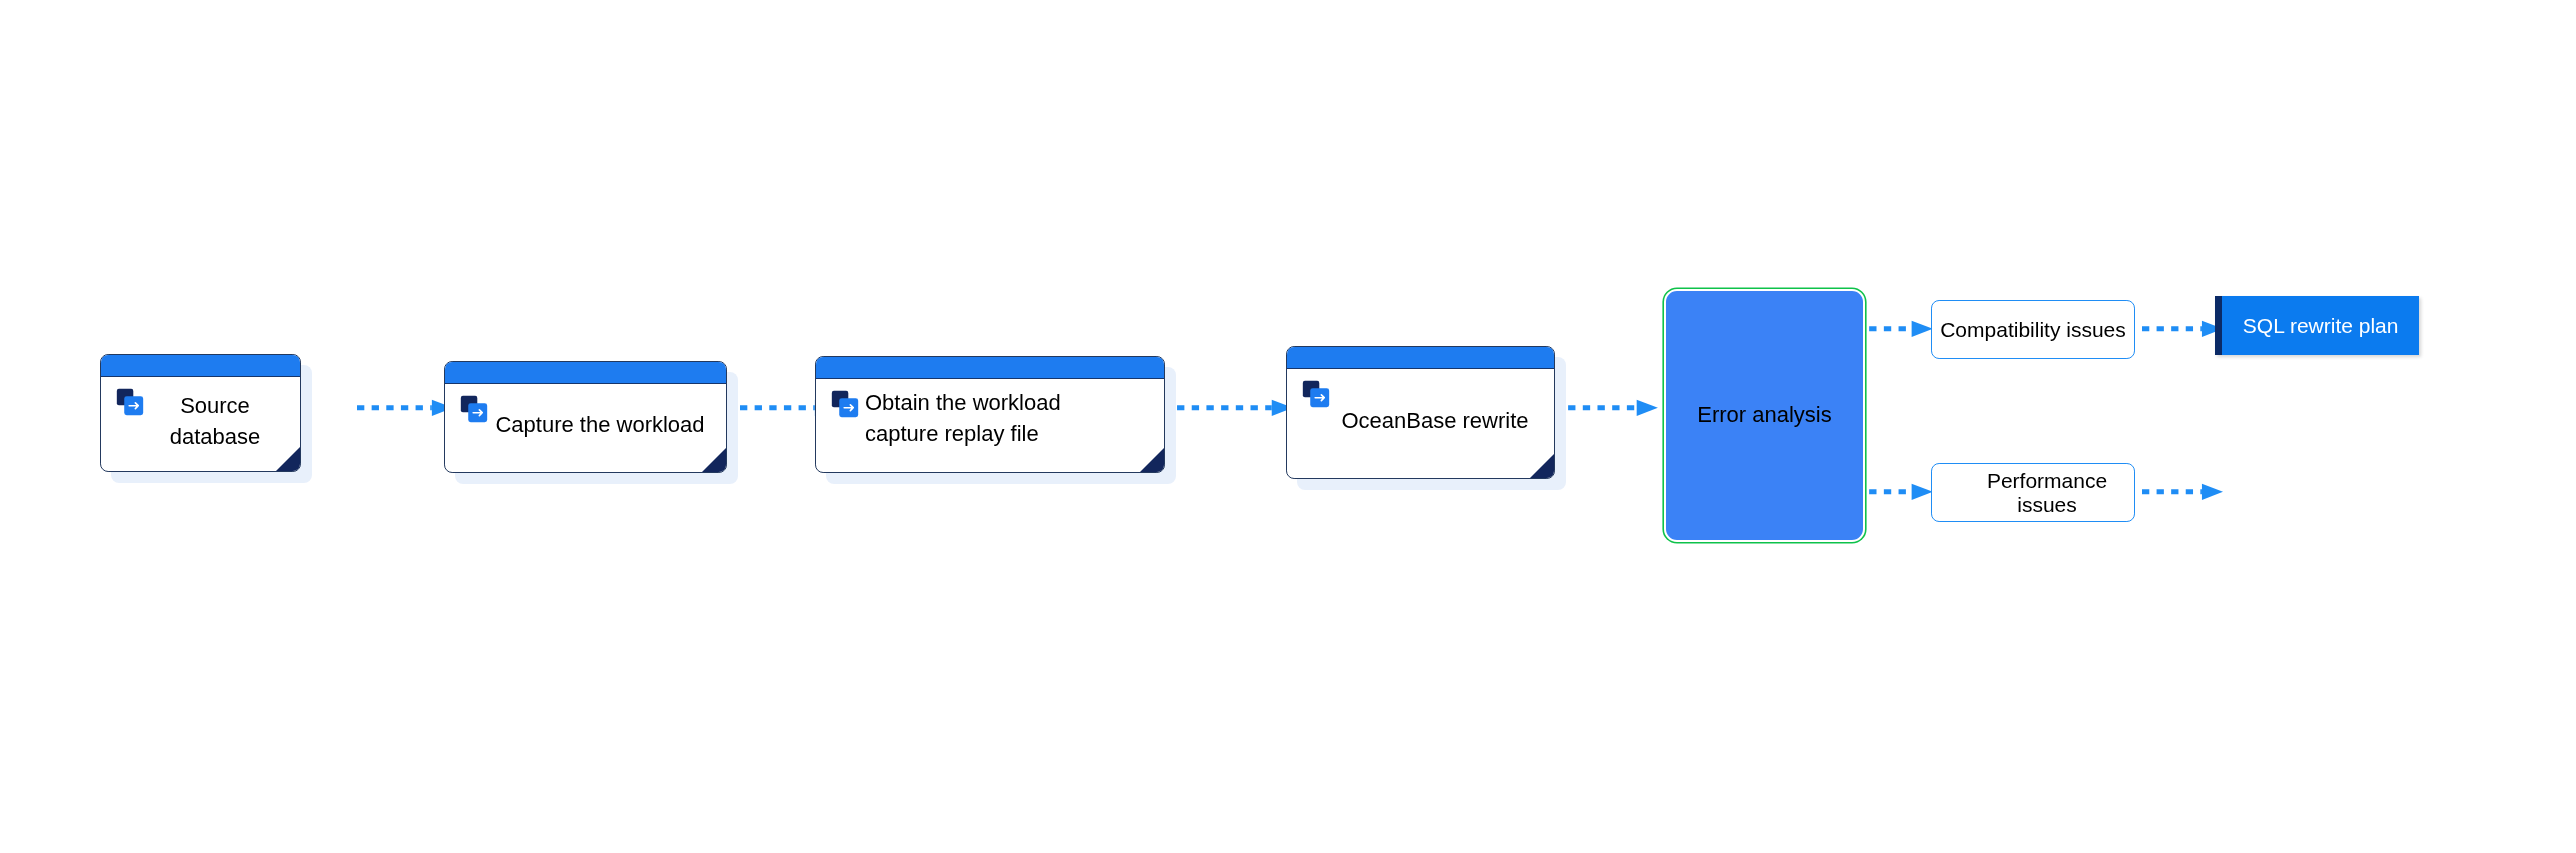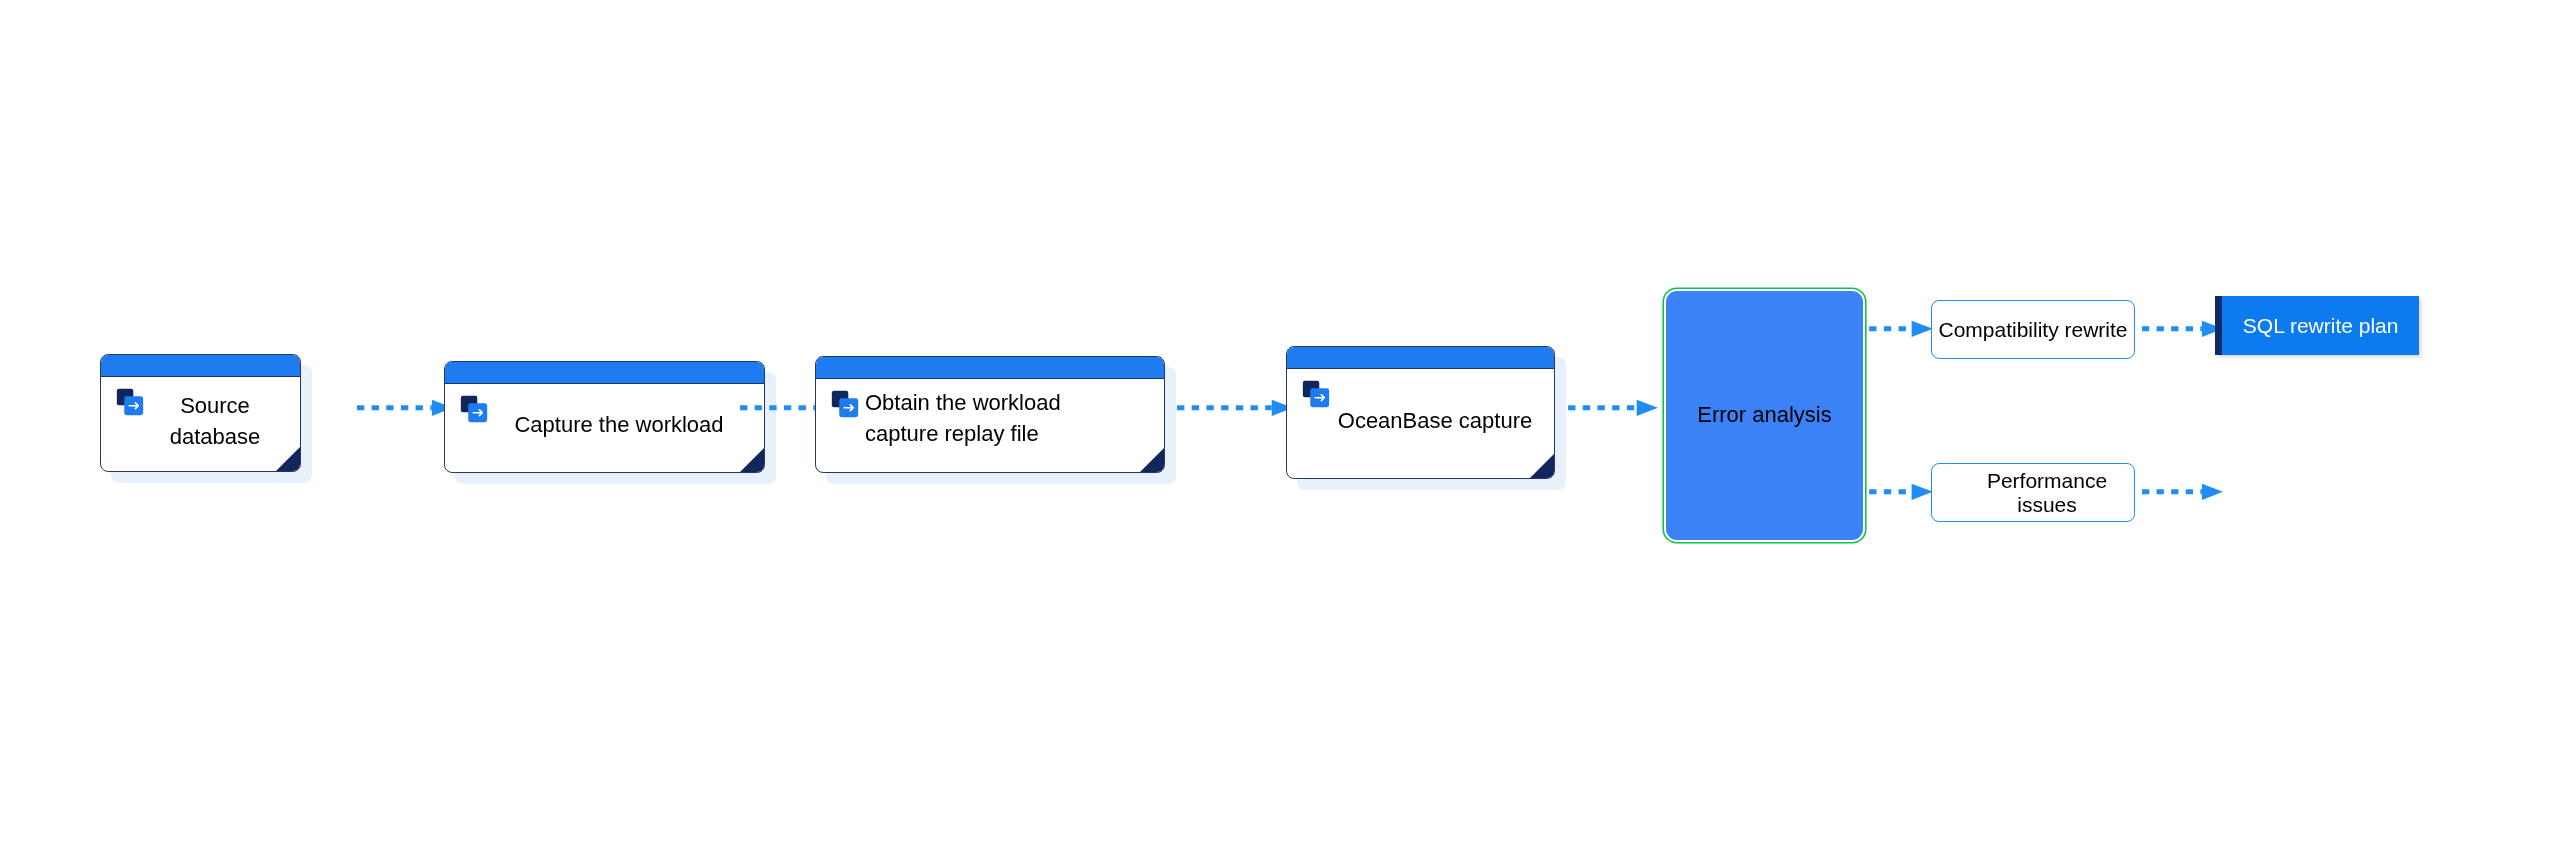--- a/index.html
+++ b/index.html
@@ -188,21 +188,21 @@
     </div>
   </div>
 
   <div class="connector" style="left:357px; top:398px; width:96px;">
     <svg width="96" height="19.6" viewBox="0 0 118 24">
       <line x1="0" y1="12" x2="92" y2="12" stroke="#1f8df5" stroke-width="6" stroke-dasharray="9 9"></line>
       <polygon points="92,2 118,12 92,22" fill="#1f8df5"></polygon>
     </svg>
   </div>
 
-  <div class="doc-card" style="left:444px; top:361px; width:321px; height:112px;">
+  <div class="doc-card" style="left:444px; top:361px; width:283px; height:112px;">
     <div class="card-shadow"></div>
     <div class="card-body">
       <div class="card-header"></div>
       <div class="card-icon">
         <svg viewBox="0 0 34 34" width="28" height="28">
           <rect x="1" y="1" width="20" height="20" rx="2.5" fill="#12265c"></rect>
           <rect x="10" y="10" width="23" height="23" rx="3" fill="#1e7cf0"></rect>
           <path d="M16 21.5 H27 M23.5 18 L27 21.5 L23.5 25" stroke="#ffffff" stroke-width="2" fill="none" stroke-linecap="round" stroke-linejoin="round"></path>
         </svg>
       </div>
@@ -246,21 +246,21 @@
     <div class="card-shadow"></div>
     <div class="card-body">
       <div class="card-header"></div>
       <div class="card-icon">
         <svg viewBox="0 0 34 34" width="28" height="28">
           <rect x="1" y="1" width="20" height="20" rx="2.5" fill="#12265c"></rect>
           <rect x="10" y="10" width="23" height="23" rx="3" fill="#1e7cf0"></rect>
           <path d="M16 21.5 H27 M23.5 18 L27 21.5 L23.5 25" stroke="#ffffff" stroke-width="2" fill="none" stroke-linecap="round" stroke-linejoin="round"></path>
         </svg>
       </div>
-      <div class="card-label">OceanBase capture</div>
+      <div class="card-label">OceanBase rewrite</div>
       <div class="card-corner"></div>
     </div>
   </div>
 
   <div class="connector" style="left:1568px; top:398px; width:90px;">
     <svg width="90" height="19.6" viewBox="0 0 110 24">
       <line x1="0" y1="12" x2="84" y2="12" stroke="#1f8df5" stroke-width="6" stroke-dasharray="9 9"></line>
       <polygon points="84,2 110,12 84,22" fill="#1f8df5"></polygon>
     </svg>
   </div>
@@ -277,21 +277,21 @@
   </div>
 
   <div class="connector" style="left:1869px; top:482px; width:64px;">
     <svg width="64" height="19.6" viewBox="0 0 78 24">
       <line x1="0" y1="12" x2="52" y2="12" stroke="#1f8df5" stroke-width="6" stroke-dasharray="9 9"></line>
       <polygon points="52,2 78,12 52,22" fill="#1f8df5"></polygon>
     </svg>
   </div>
 
   <div class="outline-box" style="left:1931px; top:300px; width:204px; height:59px;">
-    <span class="box-label">Compatibility rewrite</span>
+    <span class="box-label">Compatibility issues</span>
   </div>
 
   <div class="connector" style="left:2142px; top:319px; width:81px;">
     <svg width="81" height="19.6" viewBox="0 0 100 24">
       <line x1="0" y1="12" x2="74" y2="12" stroke="#1f8df5" stroke-width="6" stroke-dasharray="9 9"></line>
       <polygon points="74,2 100,12 74,22" fill="#1f8df5"></polygon>
     </svg>
   </div>
 
   <div class="solid-box" style="left:2215px; top:296px; width:204px; height:59px;">

